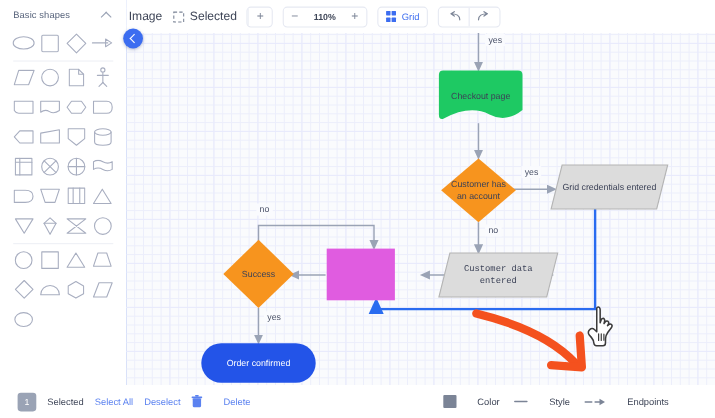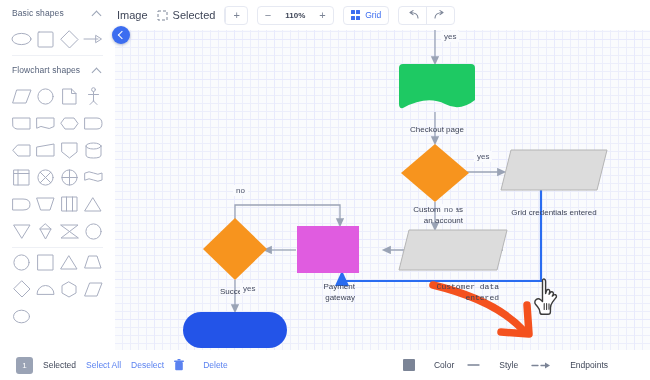--- a/index.html
+++ b/index.html
@@ -126,25 +126,24 @@
   }
   #diagram {
     position: absolute;
     inset: 0;
   }
   .node {
     position: absolute;
     display: flex;
     align-items: center;
     justify-content: center;
-    text-align: right;
+    text-align: center;
     font-size: 8px;
     line-height: 11px;
     color: #3c4257;
-    margin-top: 42px;
   }
   .node .lbl { position: relative; z-index: 3; padding: 0 4px; }
 
   .edge-label {
     position: absolute;
     font-size: 8px;
     color: #4b5268;
     background: #fafbfe;
     padding: 1px 3px;
     z-index: 4;
@@ -260,24 +259,20 @@
       </div>
       <div class="shape-cell">
         <svg width="20" height="12" viewBox="0 0 20 12">
             <path d="M1 6 H15"></path>
             <path d="M13 2.5 L18.5 6 L13 9.5 Z"></path>
           </svg>
       </div>
     </div>
     <div class="divider"></div>
 
-    <div class="sec-head">
-      <span class="sec-title">Flowchart shapes</span>
-      <span class="chev"></span>
-    </div>
     <div class="shape-grid">
       <div class="shape-cell">
         <svg width="20" height="15" viewBox="0 0 20 15">
             <path d="M5 1 H19 L14 14 H1 Z"></path>
           </svg>
       </div>
       <div class="shape-cell">
         <svg width="17" height="17" viewBox="0 0 17 17">
             <circle cx="8.5" cy="8.5" r="7.6"></circle>
           </svg>
@@ -552,25 +547,25 @@
     </div>
     <div class="node" style="left:288px; top:158px; width:64px; height:30px;">
       <span class="lbl">Customer has an account</span>
     </div>
     <div class="node" style="left:389px; top:155px; width:100px; height:30px;">
       <span class="lbl">Grid credentials entered</span>
     </div>
     <div class="node" style="left:288px; top:235px; width:100px; height:30px;font-family:Liberation Mono, monospace;">
       <span class="lbl">Customer data entered</span>
     </div>
-    <div class="node" style="left:182px; top:235px; width:62px; height:30px;">
-      <span class="lbl">Payment gateway</span>
-    </div>
     <div class="node" style="left:92px; top:240px; width:56px; height:18px;">
       <span class="lbl">Success</span>
+    </div>
+    <div class="node" style="left:68px; top:320px; width:104px; height:20px; color:#ffffff;">
+      <span class="lbl">Order confirmed</span>
     </div>
 
     <div class="edge-label" style="left:326px; top:31px;">yes</div>
     <div class="edge-label" style="left:359px; top:151px;">yes</div>
     <div class="edge-label" style="left:326px; top:204px;">no</div>
     <div class="edge-label" style="left:118px; top:185px;">no</div>
     <div class="edge-label" style="left:125px; top:283px;">yes</div>
 
     <svg id="hand" style="left:418px; top:278px;" width="30" height="38" viewBox="0 0 30 38">
       <path d="M9.5 2.5 C9.5 1.2 11 .6 11.9 1.5 C12.4 2 12.6 2.8 12.6 3.6 L12.6 15.5

